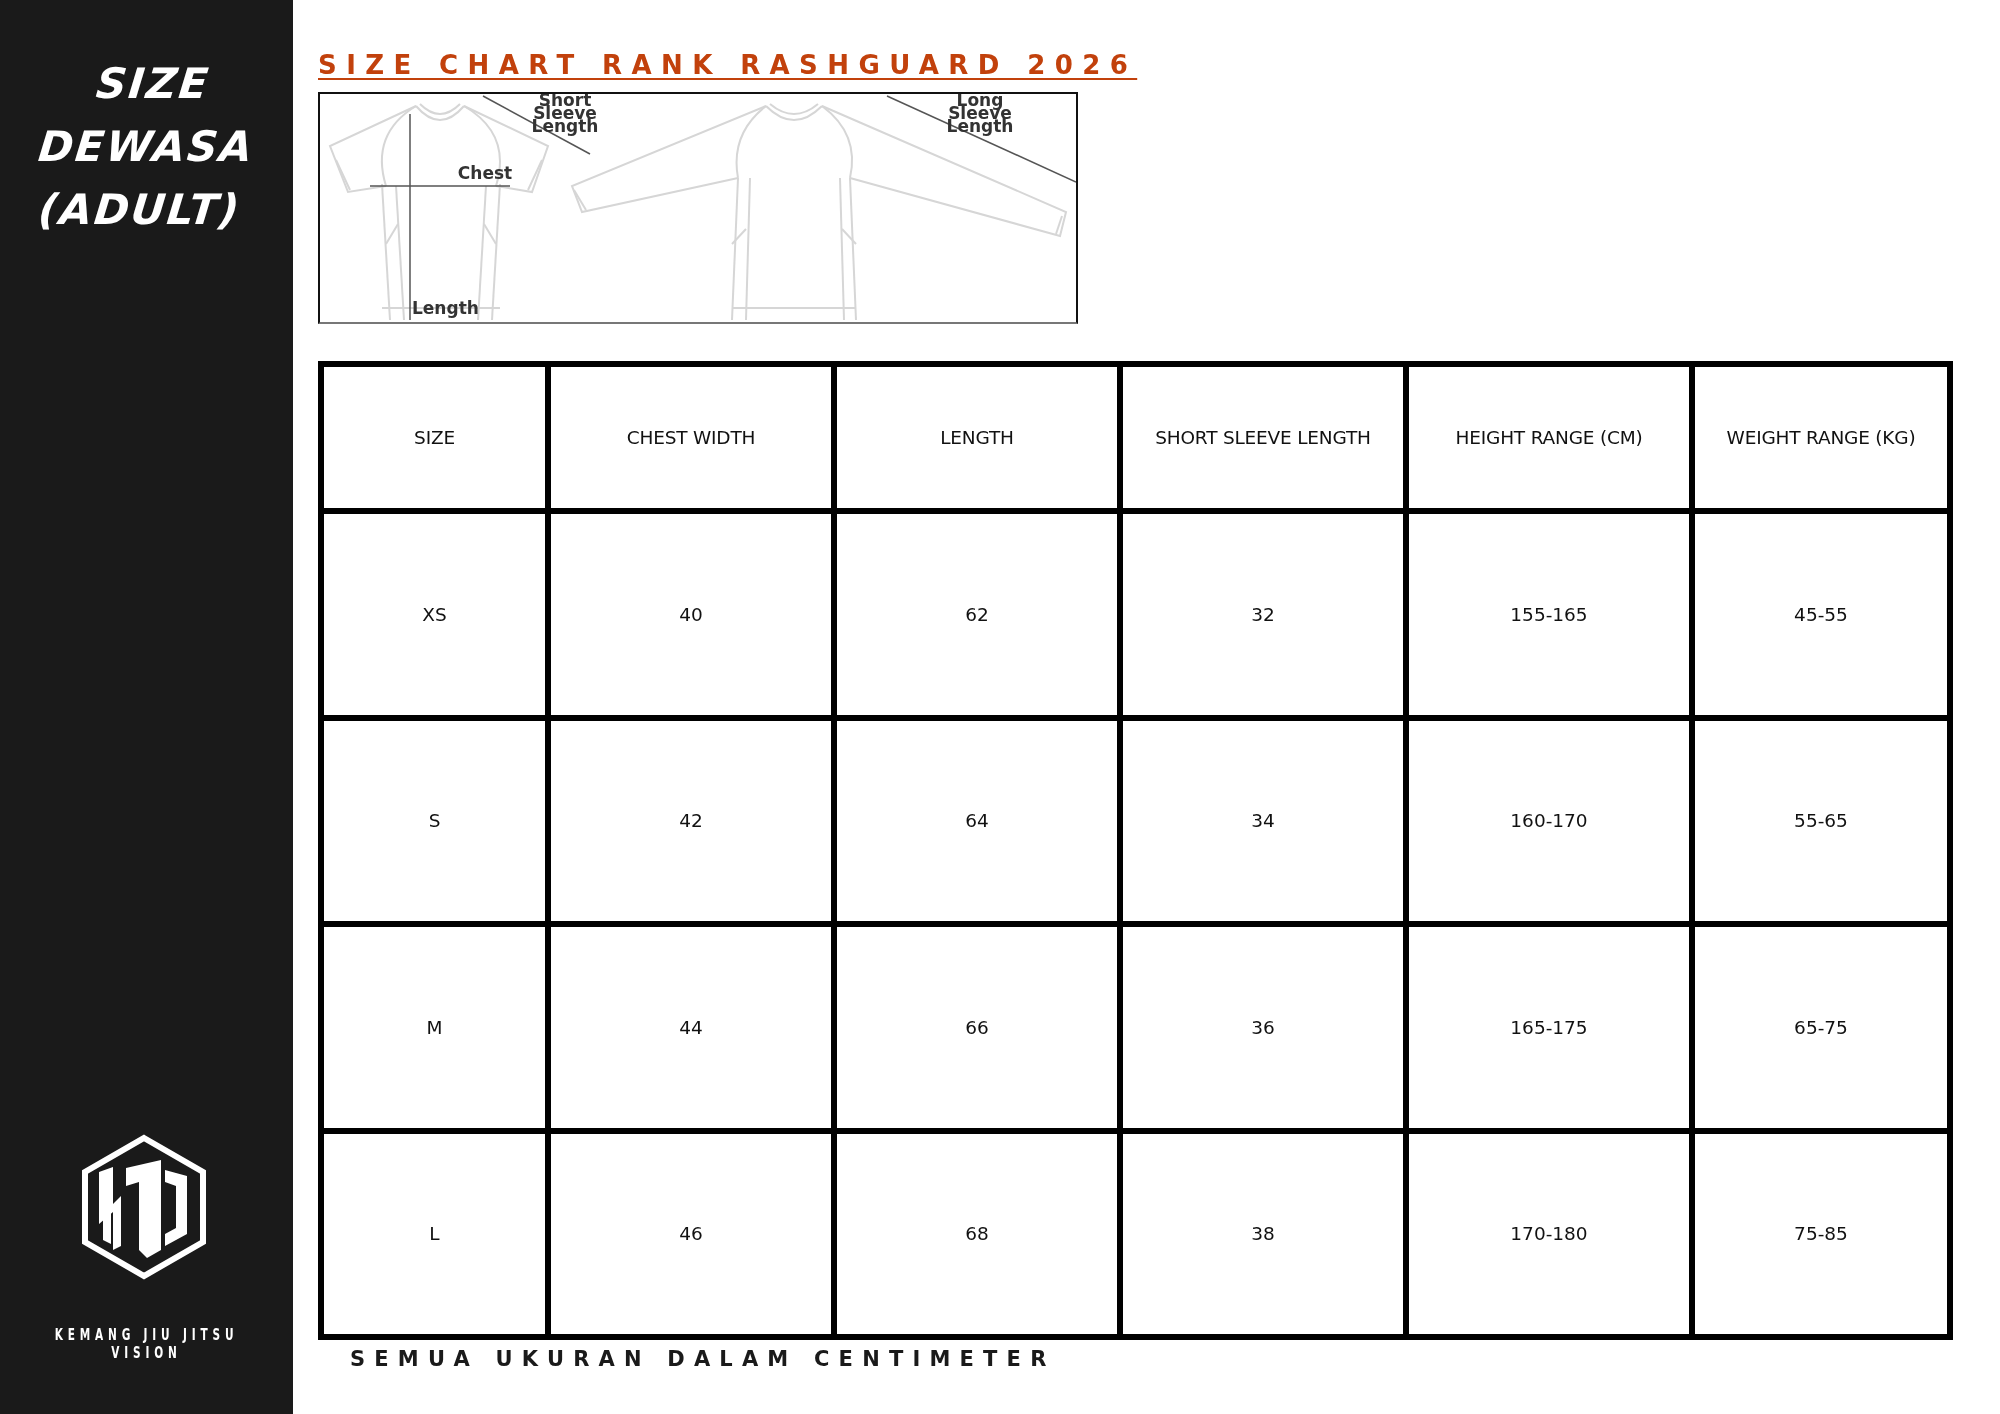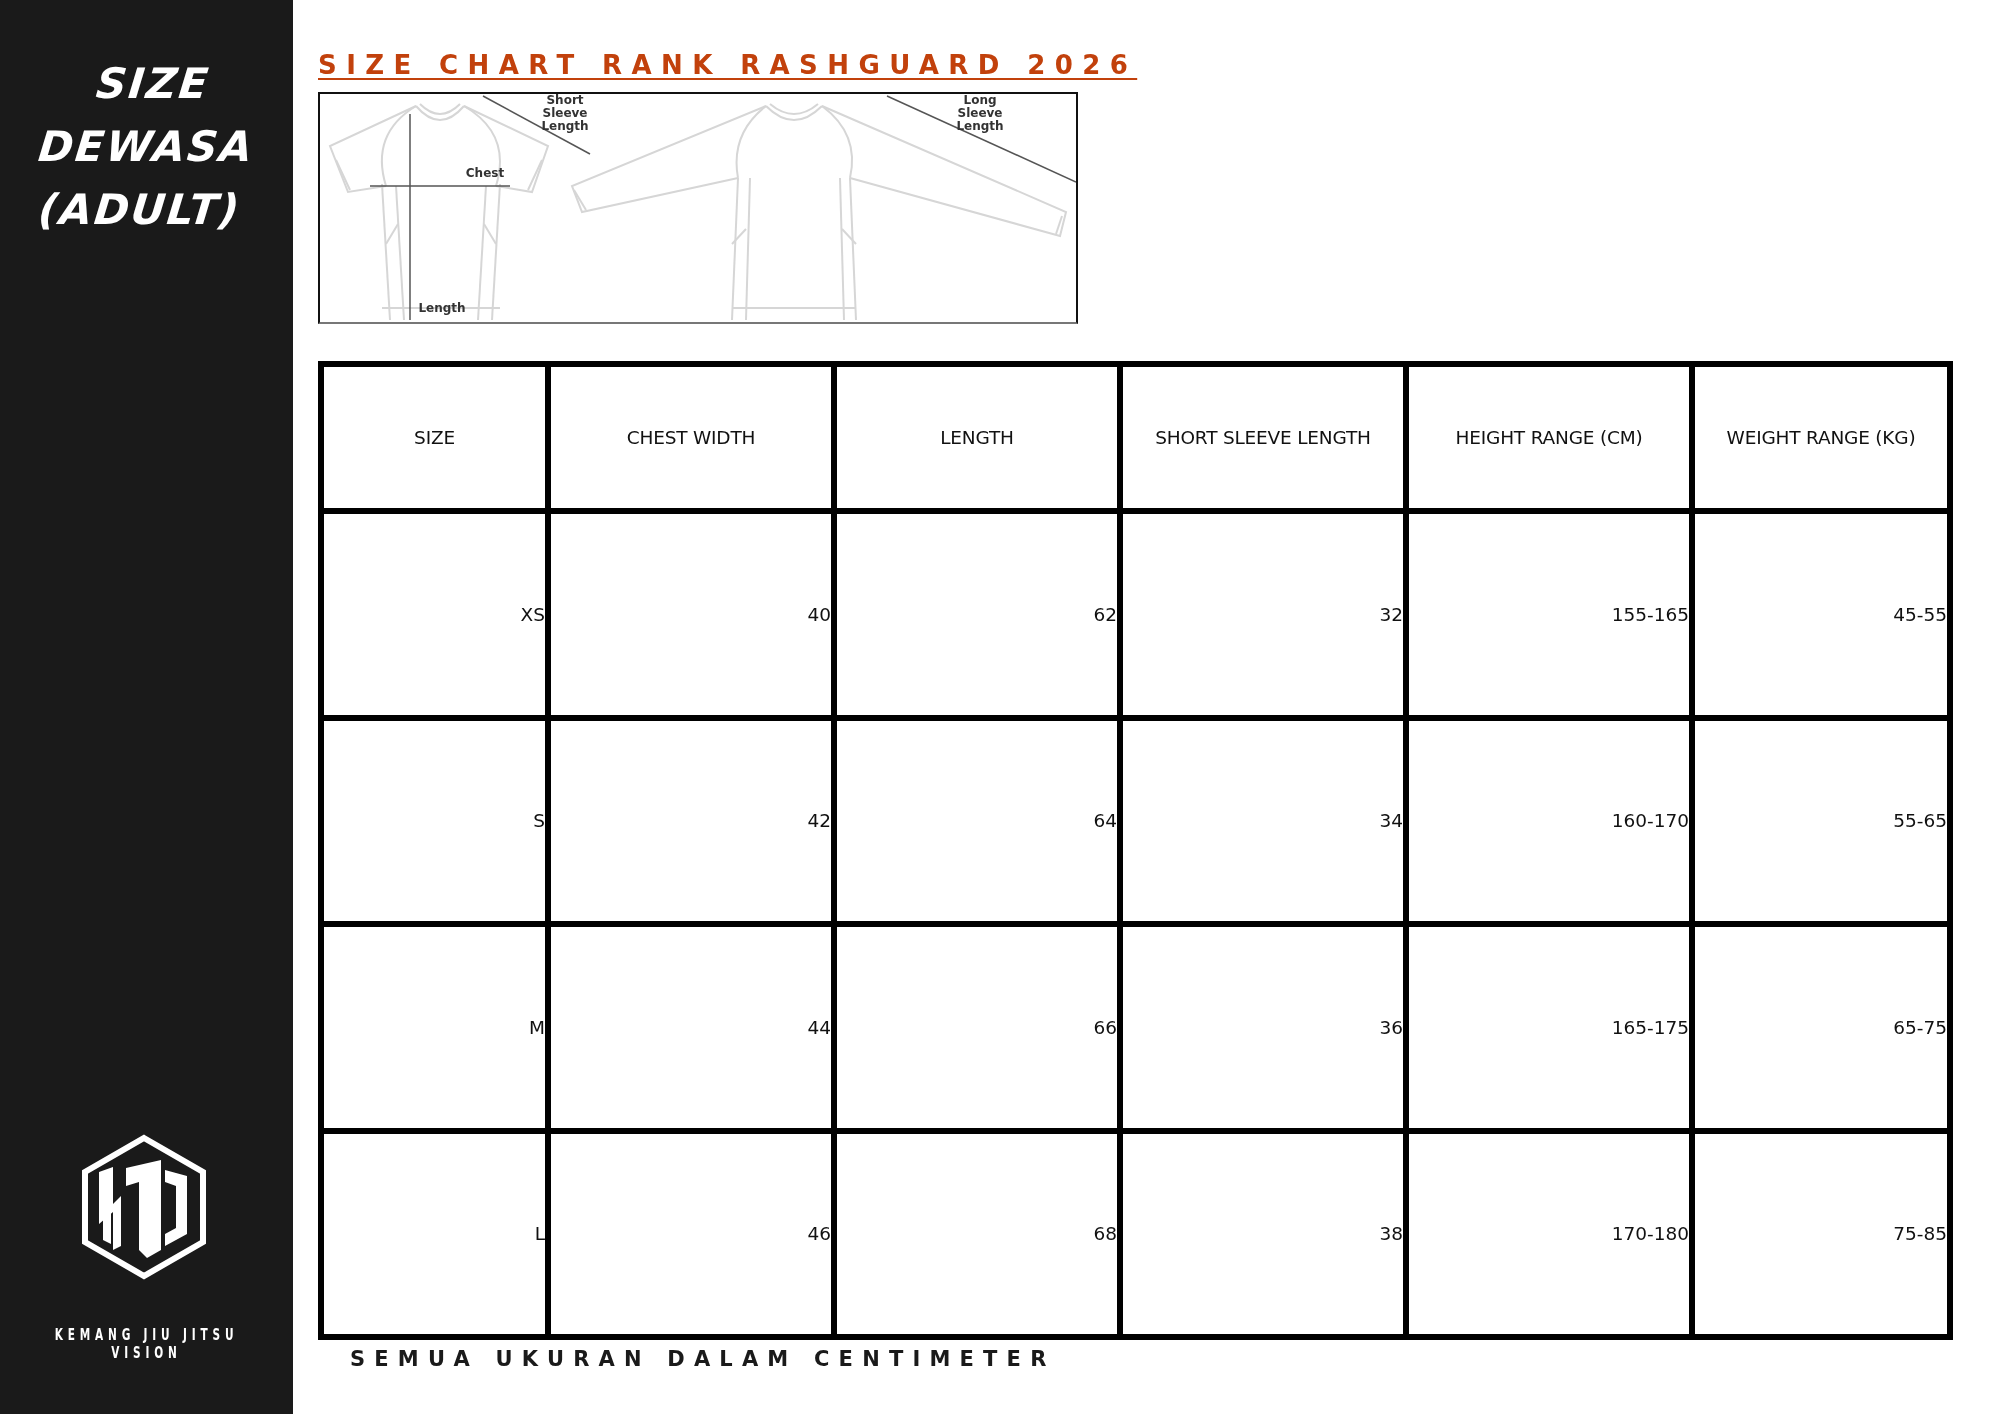--- a/index.html
+++ b/index.html
@@ -38,36 +38,36 @@
       line-height: 30px;
     }
 
     
     .diagram {
       position: absolute; left: 318px; top: 92px; width: 760px; height: 232px;
       border: 2px solid #111; border-bottom-color: #777; background: #fff; overflow: hidden;
     }
     .diagram svg { position: absolute; left: 0; top: 0; width: 756px; height: 228px; }
     .diagram .lbl {
-      position: absolute; font-family: "DejaVu Sans", sans-serif; font-size: 12px;
+      position: absolute; font-family: "DejaVu Sans", sans-serif; font-size: 17px;
       font-weight: bold; color: #333; text-align: center; line-height: 13px;
     }
 
     
     .size-table {
       position: absolute; left: 318px; top: 361px; width: 1630px; height: 979px;
       border-collapse: collapse; table-layout: fixed;
       font-family: "DejaVu Sans", sans-serif;
     }
     .size-table th, .size-table td {
       border: 6px solid #000; text-align: center; vertical-align: middle;
       font-size: 18.5px; color: #111;
     }
     .size-table th { font-weight: normal; height: 147px; line-height: 36px; padding: 0 20px; letter-spacing: -0.2px; }
-    .size-table td { height: 104px; font-size: 18.5px; text-align: right; }
+    .size-table td { height: 104px; font-size: 18.5px; }
     .col-size { width: 227px; }
     .col-other { width: 286px; }
     .col-last { width: 258px; }
 
     .footnote {
       position: absolute; left: 318px; top: 1345px;
       font-family: "DejaVu Sans", sans-serif; font-size: 21px; font-weight: bold;
       letter-spacing: 9.2px; color: #1a1a1a; line-height: 28px; margin-left: 32px;
     }
   </style>

